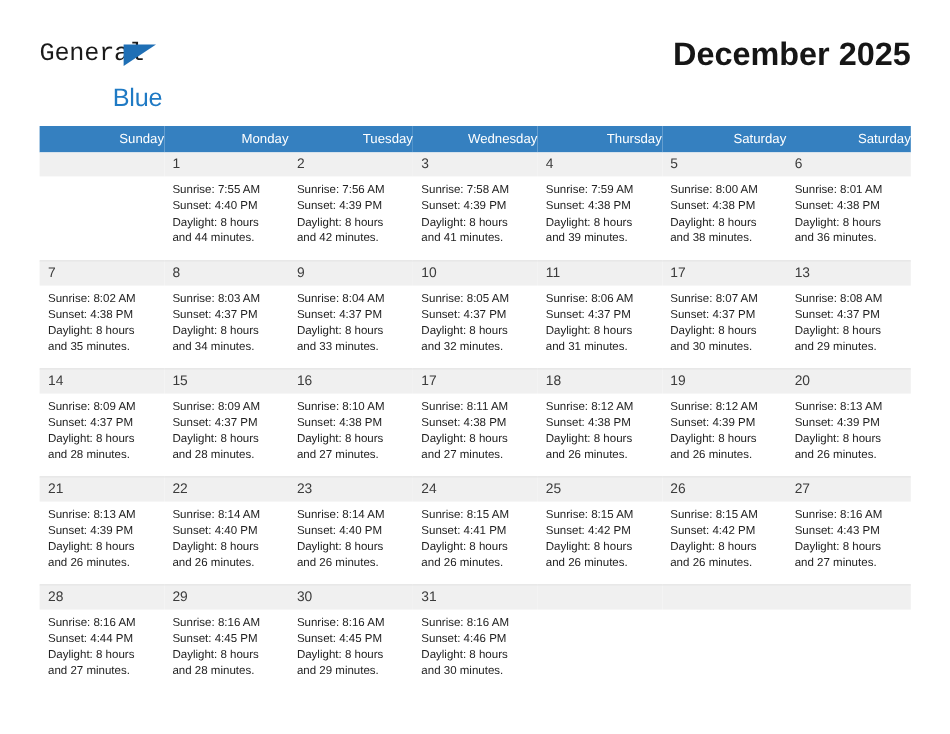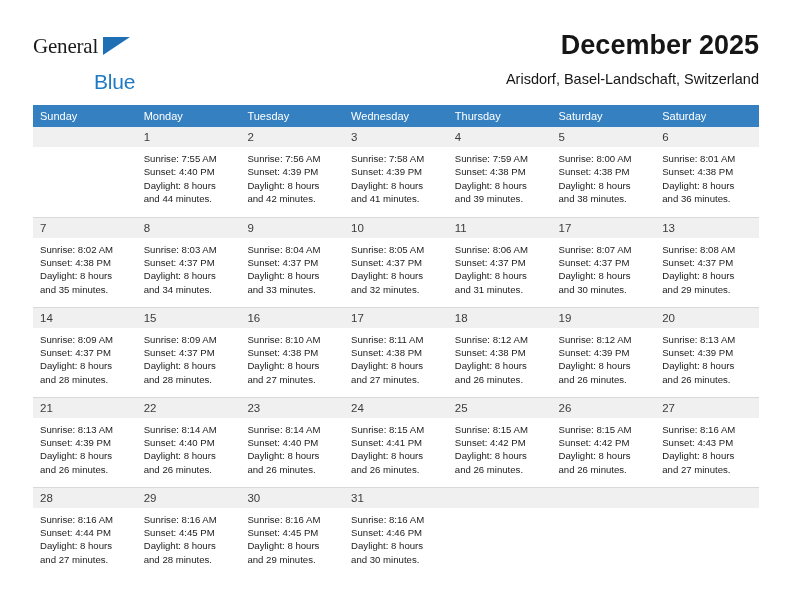--- a/index.html
+++ b/index.html
@@ -27,21 +27,21 @@
     position: absolute;
     left: 0; top: 6px;
     width: 130px; height: 52px;
   }
   .logo-general {
     position: absolute;
     left: 0; top: 0;
     font-size: 21px;
     letter-spacing: -0.2px;
     color: #1a1a1a;
-    font-family: Liberation Serif, serif;
+    font-family: Liberation Mono, monospace;
   }
   .logo-tri {
     position: absolute;
     left: 70px; top: 3px;
     width: 0; height: 0;
     border-left: 27px solid #1f6fb5;
     border-bottom: 18px solid transparent;
   }
   .logo-blue {
     position: absolute;
@@ -77,21 +77,21 @@
     left: 33px; top: 105px;
     width: 726px;
     border-collapse: collapse;
     table-layout: fixed;
   }
   .calendar th {
     background: #3580c0;
     color: #ffffff;
     font-size: 11px;
     font-weight: normal;
-    text-align: left;
+    text-align: right;
     padding: 5px 0 5px 7px;
     height: 20px;
     border: none;
   }
   .calendar td {
     vertical-align: top;
     padding: 0;
     border: none;
     width: 103.7px;
     border-top: 1px solid #d9d9d9;
@@ -126,21 +126,20 @@
   <div class="header">
 
     <div class="logo">
       <span class="logo-general">General</span>
       <span class="logo-tri"></span>
       <span class="logo-blue">Blue</span>
     </div>
 
     <div class="title-block">
       <div class="cal-title">December 2025</div>
-      <div class="cal-subtitle">Arisdorf, Basel-Landschaft, Switzerland</div>
     </div>
 
   </div>
 
   <table class="calendar">
     <thead>
       <tr>
         <th>Sunday</th>
         <th>Monday</th>
         <th>Tuesday</th>

